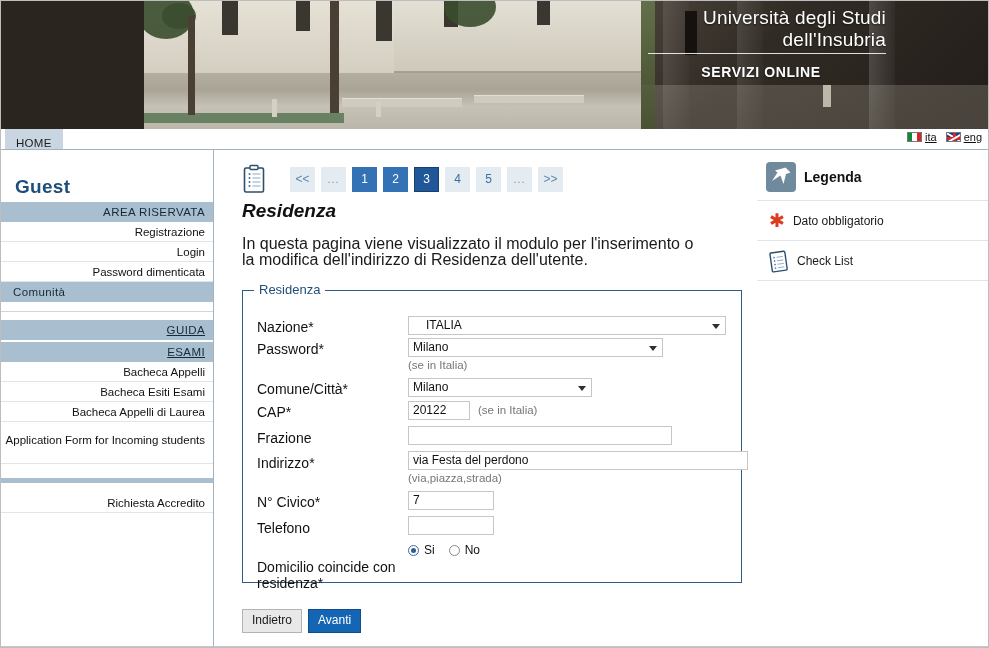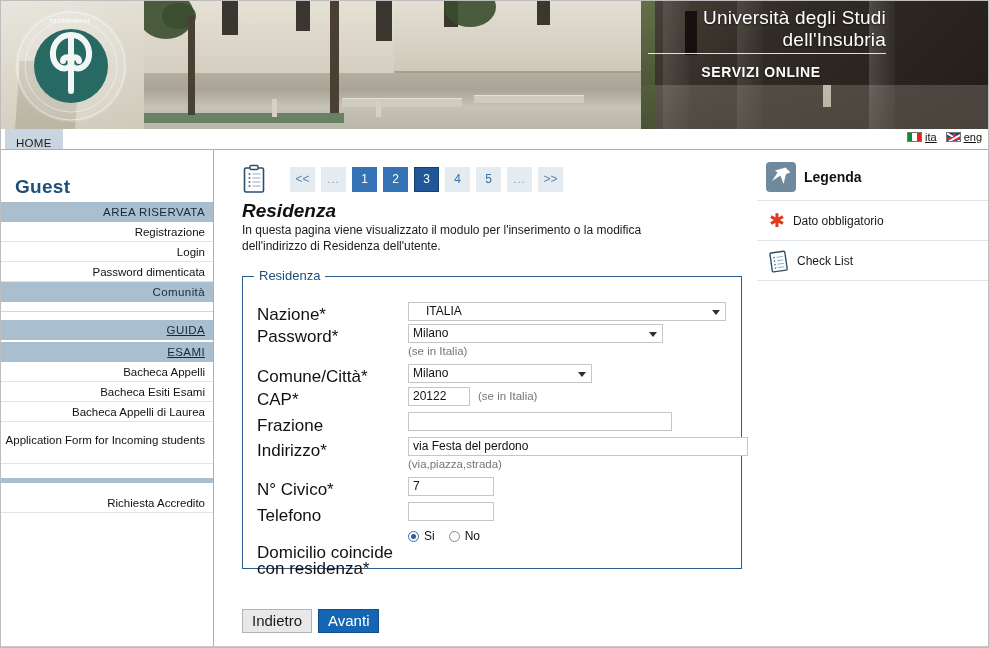--- a/index.html
+++ b/index.html
@@ -171,21 +171,21 @@
     height: 20px; line-height: 20px;
     background: #a9bfcf;
     color: #122b3a;
     font-size: 11.5px;
     text-align: right;
     padding-right: 8px;
     letter-spacing: .4px;
     cursor: pointer;
   }
   .sb-head.center { text-align: center; padding-right: 0; }
-  .sb-head.left { text-align: right; padding-left: 2px; }
+  .sb-head.left { text-align: left; padding-left: 12px; }
   .sb-head.underline .t { text-decoration: underline; }
   .sb-link {
     height: 20px; line-height: 20px;
     font-size: 11.5px;
     color: #111111;
     text-align: right;
     padding-right: 8px;
     border-bottom: 1px solid #dfe5ea;
     cursor: pointer;
     background: #ffffff;
@@ -228,23 +228,23 @@
   .pg.ell { color: #7a9ab8; letter-spacing: 1px; font-size: 11px; }
 
   #page-title {
     margin: 2px 0 0 28px;
     font-size: 19px;
     font-style: italic;
     font-weight: bold;
     color: #111111;
   }
   #page-desc {
-    margin: 0 0 0 28px;
+    margin: 14px 0 0 28px;
     width: 455px;
-    font-size: 12px;
+    font-size: 16px;
     line-height: 16px;
     color: #1a1a1a;
   }
 
   
   #fs {
     position: relative;
     margin: 22px 0 0 28px;
     width: 500px; height: 293px;
     border: 1px solid #2e5c8a;
@@ -252,21 +252,21 @@
   }
   #fs-legend {
     position: absolute; left: 11px; top: -9px;
     background: #ffffff;
     padding: 0 5px;
     font-size: 13px;
     color: #1f4e79;
   }
   .flabel {
     position: absolute;
-    font-size: 17px;
+    font-size: 14px;
     color: #111111;
   }
   .fhint {
     position: absolute;
     font-size: 11.5px;
     color: #767676;
   }
   .fsel {
     position: absolute;
     height: 19px;
@@ -308,21 +308,21 @@
     width:5px; height:5px; border-radius:50%; background:#2c5f91;
   }
   .radio-lbl { color: #111; cursor: pointer; }
 
   
   #btn-row {
     position: absolute; left: 241px; top: 608px;
     display: flex; align-items: center; gap: 6px;
   }
   .btn {
-    font-size: 15px;
+    font-size: 12px;
     padding: 4px 9px 5px 9px;
     cursor: pointer;
     line-height: 13px;
   }
   .btn-back { background: #e8e8e8; border: 1px solid #b3b3b3; color: #1a1a1a; }
   .btn-next { background: #1565b5; border: 1px solid #0f4d8c; color: #ffffff; }
 
   
   #rpanel {
     position: absolute; left: 756px; top: 0;
@@ -357,36 +357,20 @@
     border-top: 1px solid #c8c8c8;
   }
 </style>
 </head>
 <body>
 
 <div id="page">
 
   <div id="banner">
 
-    <div class="ph-left">
-      <div class="logo-wrap">
-        <div class="logo-ring"></div>
-        <svg class="logo-spiral" width="124" height="118" viewBox="0 0 124 118" aria-hidden="true">
-          <circle cx="62" cy="59" r="54" fill="none" stroke="#ffffff" stroke-opacity="0.55" stroke-width="1"></circle>
-          <circle cx="62" cy="59" r="46" fill="none" stroke="#ffffff" stroke-opacity="0.45" stroke-width="1"></circle>
-          <circle cx="62" cy="59" r="37" fill="#276a63"></circle>
-          <path d="M62 28 C50 28 43 38 44 49 C45 58 52 63 58 61 C63 59 64 53 60 51 C57 49.5 54 51 54 54" fill="none" stroke="#f2f6f4" stroke-width="6" stroke-linecap="round"></path>
-          <path d="M62 28 C74 28 81 38 80 49 C79 58 72 63 66 61 C61 59 60 53 64 51 C67 49.5 70 51 70 54" fill="none" stroke="#f2f6f4" stroke-width="6" stroke-linecap="round"></path>
-          <path d="M62 30 L62 84" stroke="#f2f6f4" stroke-width="6" stroke-linecap="round"></path>
-          <g fill="#ffffff" fill-opacity="0.85" font-family="Liberation Serif, serif" font-size="7">
-            <text x="40" y="16">STVDIORVM</text>
-          </g>
-        </svg>
-      </div>
-    </div>
 
     <div class="ph-mid">
       <div class="bldg-a"></div>
       <div class="bldg-b"></div>
       <div class="bldg-win" style="left:78px;top:0;width:16px;height:34px;"></div>
       <div class="bldg-win" style="left:152px;top:0;width:14px;height:30px;"></div>
       <div class="bldg-win" style="left:232px;top:0;width:16px;height:40px;"></div>
       <div class="bldg-win" style="left:300px;top:0;width:14px;height:26px;"></div>
       <div class="bldg-win" style="left:393px;top:0;width:13px;height:24px;"></div>
       <div class="tree" style="left:-6px;top:-10px;width:56px;height:48px;"></div>

